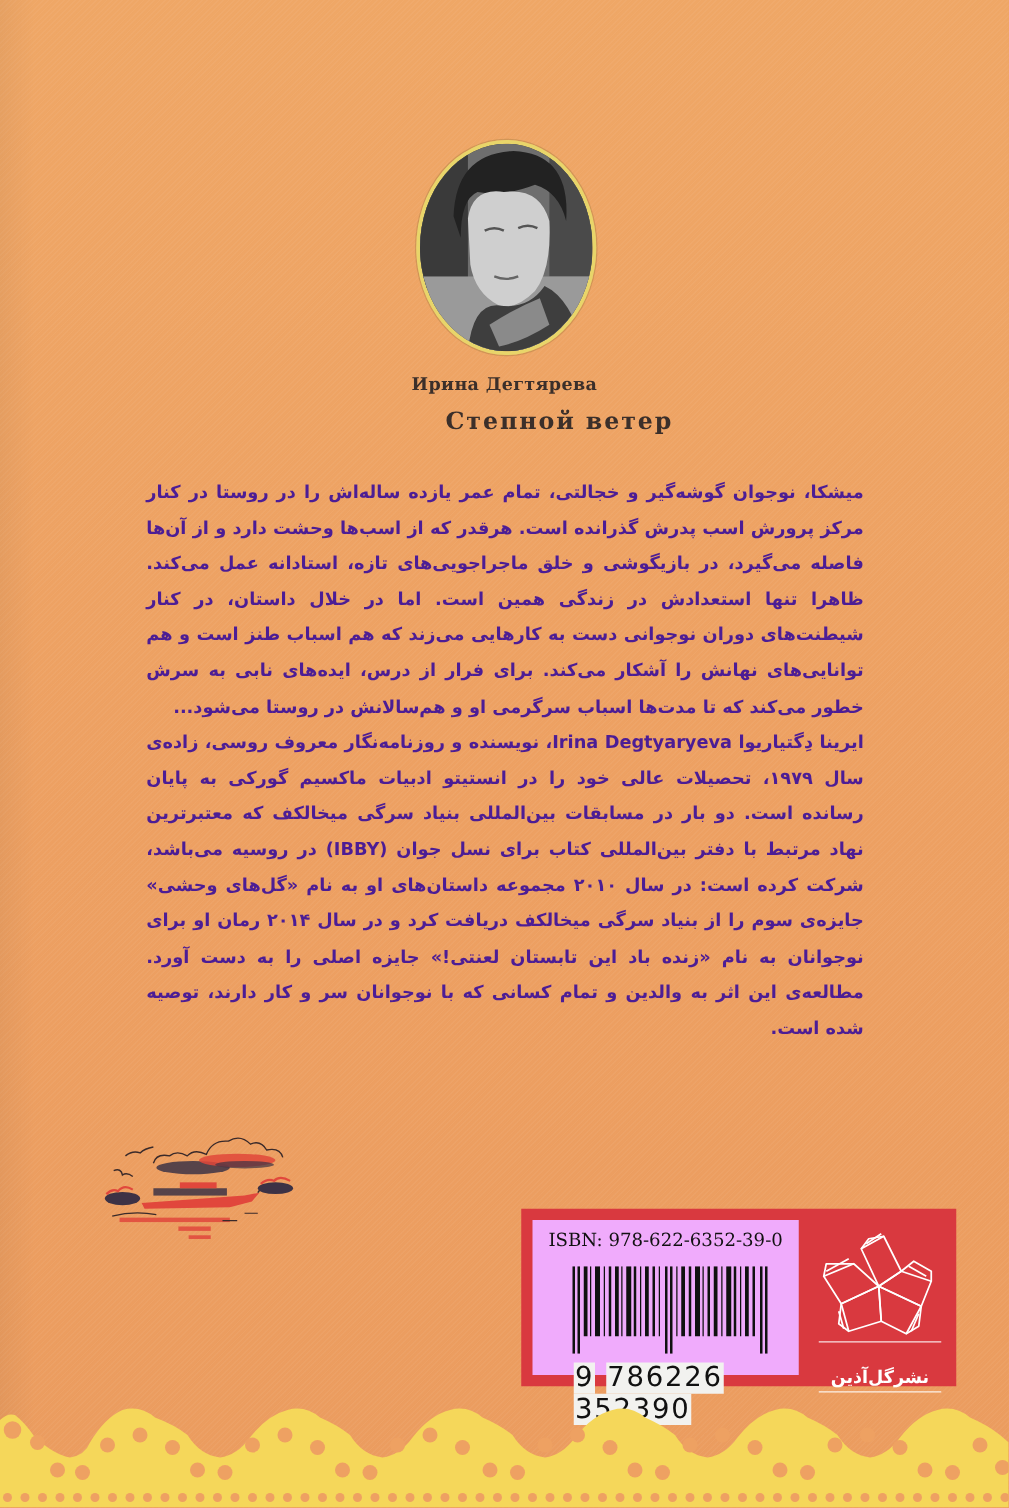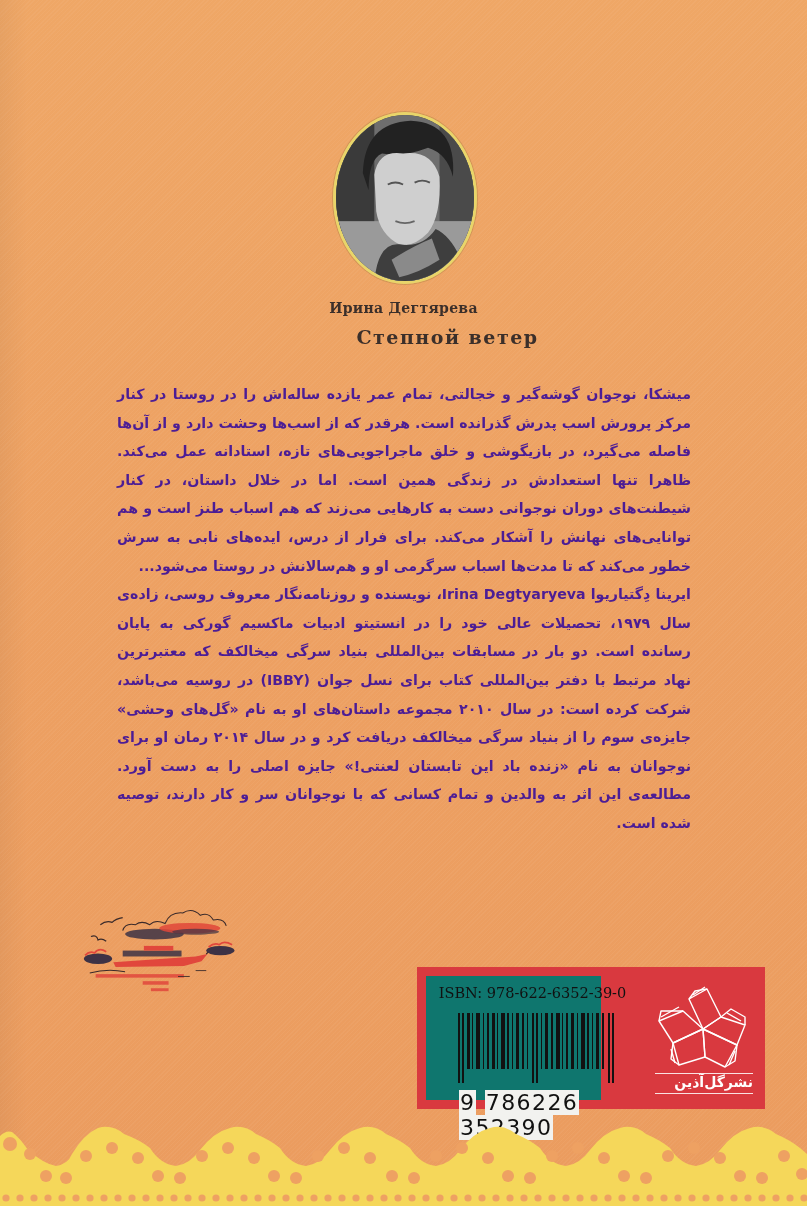--- a/index.html
+++ b/index.html
@@ -51,47 +51,47 @@
     .illustration {
       position: absolute; left: 78px; top: 900px; width: 200px; height: 160px;
     }
     
     .isbn-block {
       position: absolute; left: 417px; top: 967px; width: 348px; height: 142px;
       background: #d9393f;
       padding: 9px;
     }
     .isbn-white {
-      position: absolute; left: 9px; top: 9px; width: 175px; height: 124px;
-      background: #0f766e;
+      position: absolute; left: 9px; top: 9px; width: 213px; height: 124px;
+      background: #f0abfc;
     }
     .isbn-text {
       position: absolute; left: 0; width: 213px; top: 9px; text-align: center;
       font-family: "DejaVu Serif", serif; font-size: 14.5px; color: #111;
     }
     .barcode {
       position: absolute; left: 30px; top: 37px; width: 160px; height: 70px;
     }
     .barcode-number {
       position: absolute; left: 33px; top: 88px; width: 186px;
       font-family: "DejaVu Sans", sans-serif; font-size: 22px; color: #111;
       background: transparent; letter-spacing: 1.4px; margin-top: 26px;
     }
     .barcode-number span { background: #f2f2ef; padding: 0 1px; }
     .publisher-logo {
       position: absolute; left: 232px; top: 10px; width: 108px; height: 96px;
     }
     .publisher-name {
       position: absolute; left: 238px; top: 106px; width: 98px;
-      text-align: right; direction: rtl;
+      text-align: center; direction: rtl;
       font-family: "DejaVu Sans", sans-serif; font-weight: bold;
       font-size: 14px; color: #fff;
       border-top: 1px solid rgba(255,255,255,0.85);
       border-bottom: 1px solid rgba(255,255,255,0.85);
-      padding: 0 0 3px;
+      padding: 20px 0 3px;
     }
     
     .lace { position: absolute; left: 0; top: 1110px; width: 807px; height: 96px; }
   </style>
 </head>
 <body>
 
 <div class="spine-shade"></div>
 
 <div class="portrait">

